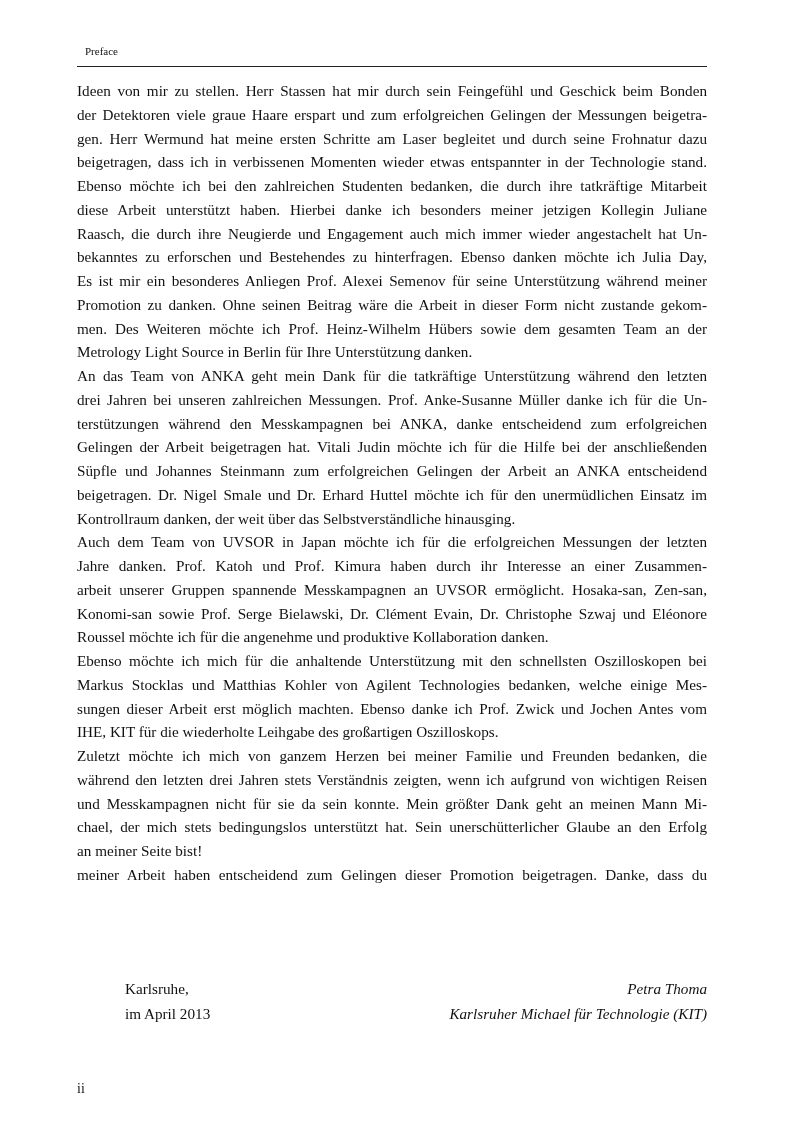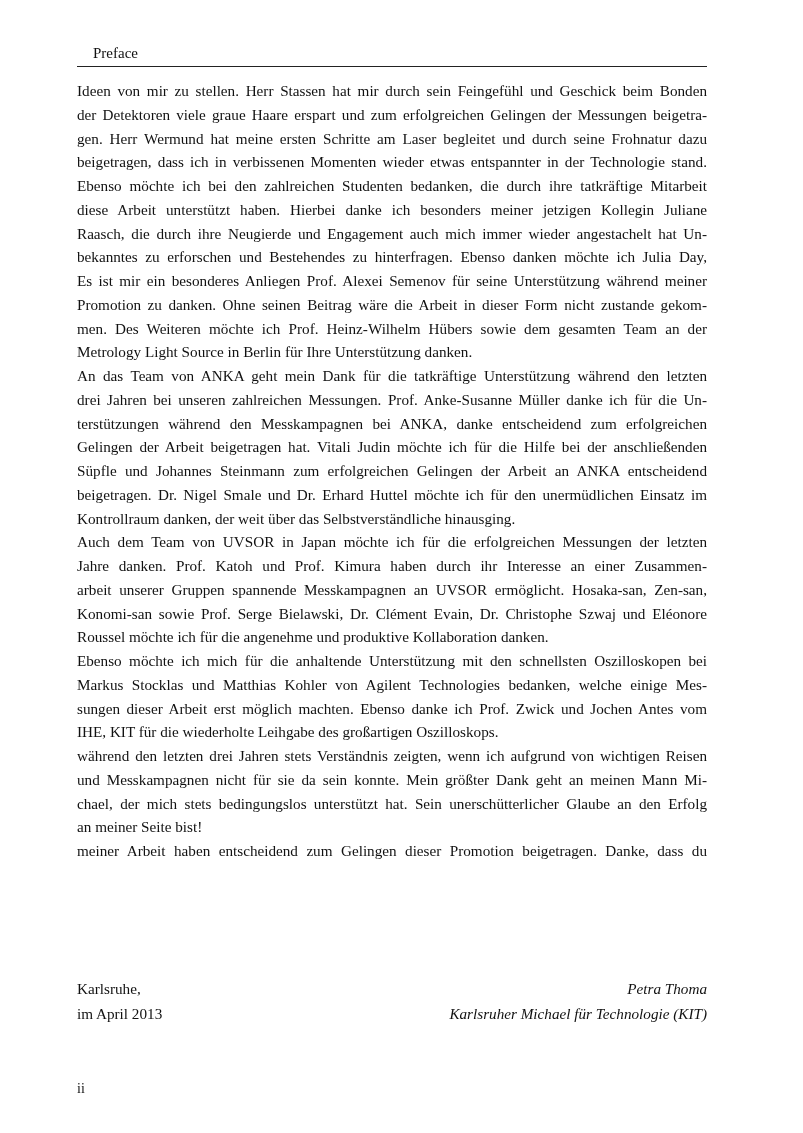--- a/index.html
+++ b/index.html
@@ -1,26 +1,26 @@
 <!DOCTYPE html>
 <html><head>
   <meta charset="utf-8">
   <style>
     html, body { margin: 0; padding: 0; background: #ffffff; }
     body { width: 803px; height: 1133px; position: relative; overflow: hidden;
            font-family: "Liberation Serif", "DejaVu Serif", serif; color: #111; }
     .page { position: absolute; left: 77px; top: 0; width: 630px; height: 1133px; }
-    .running-head { position: absolute; top: 45px; left: 16px; font-size: 15px; }
+    .running-head { position: absolute; top: 45px; left: 8px; font-size: 11px; }
     .head-rule { position: absolute; top: 66px; left: 0; width: 630px; height: 0; border-top: 1.3px solid #222; }
     .body { position: absolute; top: 79px; left: 0; width: 630px; }
     .line { display: block; height: 23.75px; line-height: 23.75px; font-size: 15.2px;
             white-space: nowrap; text-align: justify; text-align-last: justify; }
     .line.last { text-align-last: left; }
     .closing { position: absolute; top: 976px; left: 0; width: 630px; font-size: 15.2px; }
-    .closing .row { display: flex; justify-content: space-between; height: 25px; line-height: 25px; }
+    .closing .row { display: flex; justify-content: space-between; height: 25px; line-height: 25px; margin-left: 48px; }
     .closing .right { font-style: italic; }
     .folio { position: absolute; top: 1081px; left: 0; font-size: 14px; }
   </style>
 </head>
 <body>
 
 <div class="page">
   <div class="running-head">Preface</div>
   <div class="head-rule"></div>
 
@@ -57,20 +57,21 @@
         <span class="line">Konomi-san sowie Prof. Serge Bielawski, Dr. Clément Evain, Dr. Christophe Szwaj und Eléonore</span>
         <span class="line last">Roussel möchte ich für die angenehme und produktive Kollaboration danken.</span>
       </div>
       <div>
         <span class="line">Ebenso möchte ich mich für die anhaltende Unterstützung mit den schnellsten Oszilloskopen bei</span>
         <span class="line">Markus Stocklas und Matthias Kohler von Agilent Technologies bedanken, welche einige Mes-</span>
         <span class="line">sungen dieser Arbeit erst möglich machten. Ebenso danke ich Prof. Zwick und Jochen Antes vom</span>
         <span class="line last">IHE, KIT für die wiederholte Leihgabe des großartigen Oszilloskops.</span>
       </div>
       <div>
+        <span class="line">Zuletzt möchte ich mich von ganzem Herzen bei meiner Familie und Freunden bedanken, die</span>
         <span class="line">während den letzten drei Jahren stets Verständnis zeigten, wenn ich aufgrund von wichtigen Reisen</span>
         <span class="line">und Messkampagnen nicht für sie da sein konnte. Mein größter Dank geht an meinen Mann Mi-</span>
         <span class="line">chael, der mich stets bedingungslos unterstützt hat. Sein unerschütterlicher Glaube an den Erfolg</span>
         <span class="line last">an meiner Seite bist!</span>
         <span class="line">meiner Arbeit haben entscheidend zum Gelingen dieser Promotion beigetragen.  Danke, dass du</span>
       </div>
     </div>
 
   <div class="closing">
     <div class="row">

